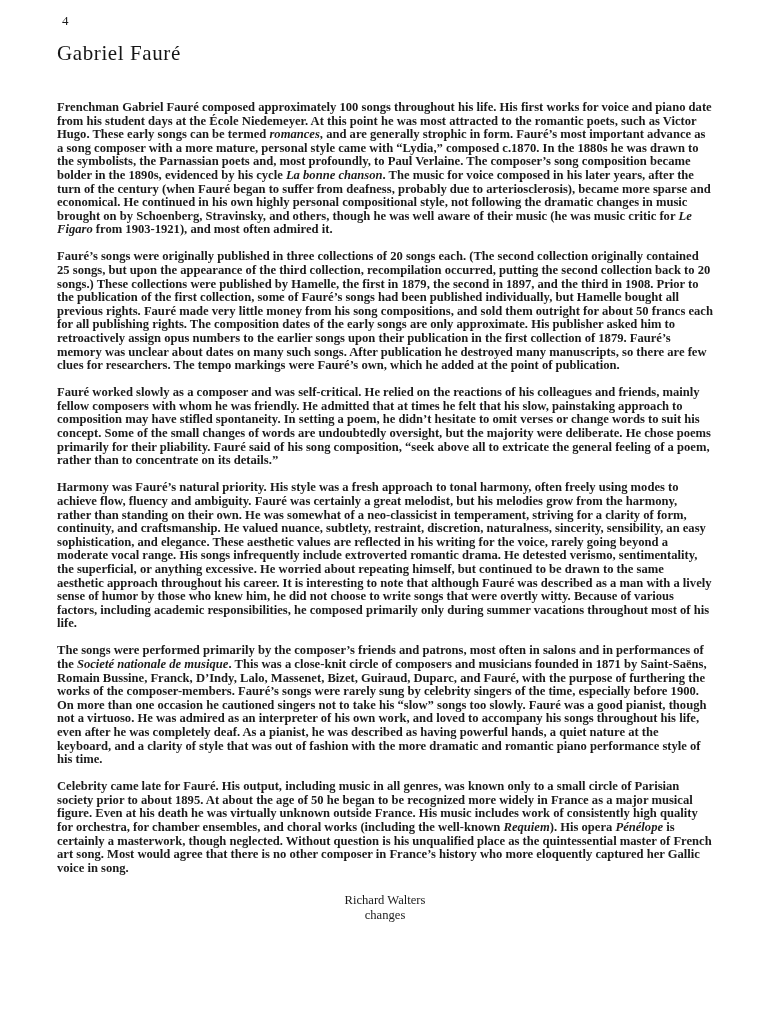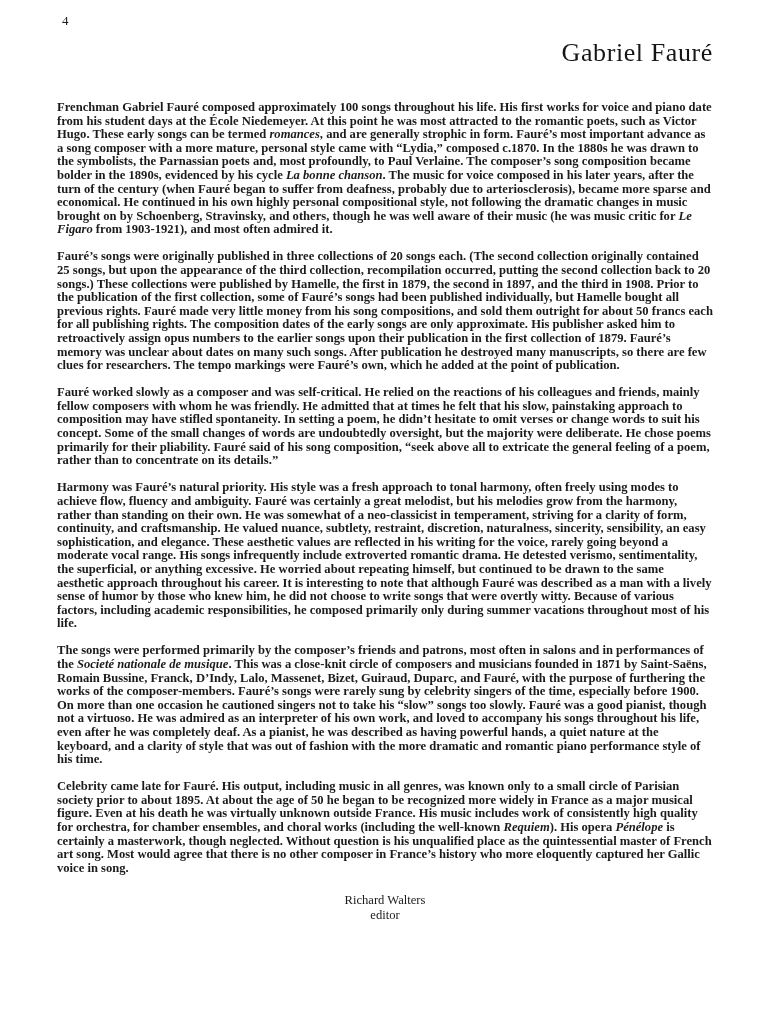--- a/index.html
+++ b/index.html
@@ -19,23 +19,23 @@
     padding: 14px 55px 0 57px;
     overflow: hidden;
   }
   .page-number {
     font-size: 13px;
     line-height: 14px;
     margin-left: 5px;
   }
   .title {
     font-weight: 400;
-    font-size: 26px;
+    font-size: 21px;
     line-height: 32px;
-    text-align: right;
+    text-align: left;
     margin: 9px 0 0 0;
     letter-spacing: 0.6px;
     color: #161616;
   }
   .body-text {
     margin-top: 32px;
     width: 656px;
     font-size: 12.6px;
     line-height: 13.6px;
     text-align: left;
@@ -67,15 +67,15 @@
       <p><span>Frenchman Gabriel Fauré composed approximately 100 songs throughout his life. His first works for voice and piano date from his student days at the École Niedemeyer. At this point he was most attracted to the romantic poets, such as Victor Hugo. These early songs can be termed </span><em>romances</em><span>, and are generally strophic in form. Fauré’s most important advance as a song composer with a more mature, personal style came with “Lydia,” composed c.1870. In the 1880s he was drawn to the symbolists, the Parnassian poets and, most profoundly, to Paul Verlaine. The composer’s song composition became bolder in the 1890s, evidenced by his cycle </span><em>La bonne chanson</em><span>. The music for voice composed in his later years, after the turn of the century (when Fauré began to suffer from deafness, probably due to arteriosclerosis), became more sparse and economical. He continued in his own highly personal compositional style, not following the dramatic changes in music brought on by Schoenberg, Stravinsky, and others, though he was well aware of their music (he was music critic for </span><em>Le Figaro</em><span> from 1903-1921), and most often admired it.</span></p>
       <p><span>Fauré’s songs were originally published in three collections of 20 songs each. (The second collection originally contained 25 songs, but upon the appearance of the third collection, recompilation occurred, putting the second collection back to 20 songs.) These collections were published by Hamelle, the first in 1879, the second in 1897, and the third in 1908. Prior to the publication of the first collection, some of Fauré’s songs had been published individually, but Hamelle bought all previous rights. Fauré made very little money from his song compositions, and sold them outright for about 50 francs each for all publishing rights. The composition dates of the early songs are only approximate. His publisher asked him to retroactively assign opus numbers to the earlier songs upon their publication in the first collection of 1879. Fauré’s memory was unclear about dates on many such songs. After publication he destroyed many manuscripts, so there are few clues for researchers. The tempo markings were Fauré’s own, which he added at the point of publication.</span></p>
       <p><span>Fauré worked slowly as a composer and was self-critical. He relied on the reactions of his colleagues and friends, mainly fellow composers with whom he was friendly. He admitted that at times he felt that his slow, painstaking approach to composition may have stifled spontaneity. In setting a poem, he didn’t hesitate to omit verses or change words to suit his concept. Some of the small changes of words are undoubtedly oversight, but the majority were deliberate. He chose poems primarily for their pliability. Fauré said of his song composition, “seek above all to extricate the general feeling of a poem, rather than to concentrate on its details.”</span></p>
       <p><span>Harmony was Fauré’s natural priority. His style was a fresh approach to tonal harmony, often freely using modes to achieve flow, fluency and ambiguity. Fauré was certainly a great melodist, but his melodies grow from the harmony, rather than standing on their own. He was somewhat of a neo-classicist in temperament, striving for a clarity of form, continuity, and craftsmanship. He valued nuance, subtlety, restraint, discretion, naturalness, sincerity, sensibility, an easy sophistication, and elegance. These aesthetic values are reflected in his writing for the voice, rarely going beyond a moderate vocal range. His songs infrequently include extroverted romantic drama. He detested verismo, sentimentality, the superficial, or anything excessive. He worried about repeating himself, but continued to be drawn to the same aesthetic approach throughout his career. It is interesting to note that although Fauré was described as a man with a lively sense of humor by those who knew him, he did not choose to write songs that were overtly witty. Because of various factors, including academic responsibilities, he composed primarily only during summer vacations throughout most of his life.</span></p>
       <p><span>The songs were performed primarily by the composer’s friends and patrons, most often in salons and in performances of the </span><em>Societé nationale de musique</em><span>. This was a close-knit circle of composers and musicians founded in 1871 by Saint-Saëns, Romain Bussine, Franck, D’Indy, Lalo, Massenet, Bizet, Guiraud, Duparc, and Fauré, with the purpose of furthering the works of the composer-members. Fauré’s songs were rarely sung by celebrity singers of the time, especially before 1900. On more than one occasion he cautioned singers not to take his “slow” songs too slowly. Fauré was a good pianist, though not a virtuoso. He was admired as an interpreter of his own work, and loved to accompany his songs throughout his life, even after he was completely deaf. As a pianist, he was described as having powerful hands, a quiet nature at the keyboard, and a clarity of style that was out of fashion with the more dramatic and romantic piano performance style of his time.</span></p>
       <p><span>Celebrity came late for Fauré. His output, including music in all genres, was known only to a small circle of Parisian society prior to about 1895. At about the age of 50 he began to be recognized more widely in France as a major musical figure. Even at his death he was virtually unknown outside France. His music includes work of consistently high quality for orchestra, for chamber ensembles, and choral works (including the well-known </span><em>Requiem</em><span>). His opera </span><em>Pénélope</em><span> is certainly a masterwork, though neglected. Without question is his unqualified place as the quintessential master of French art song. Most would agree that there is no other composer in France’s history who more eloquently captured her Gallic voice in song.</span></p>
     </div>
 
   <div class="signature">
     <div>Richard Walters</div>
-    <div>editor</div>
+    <div>changes</div>
   </div>
 </div>
 
 </body></html>

